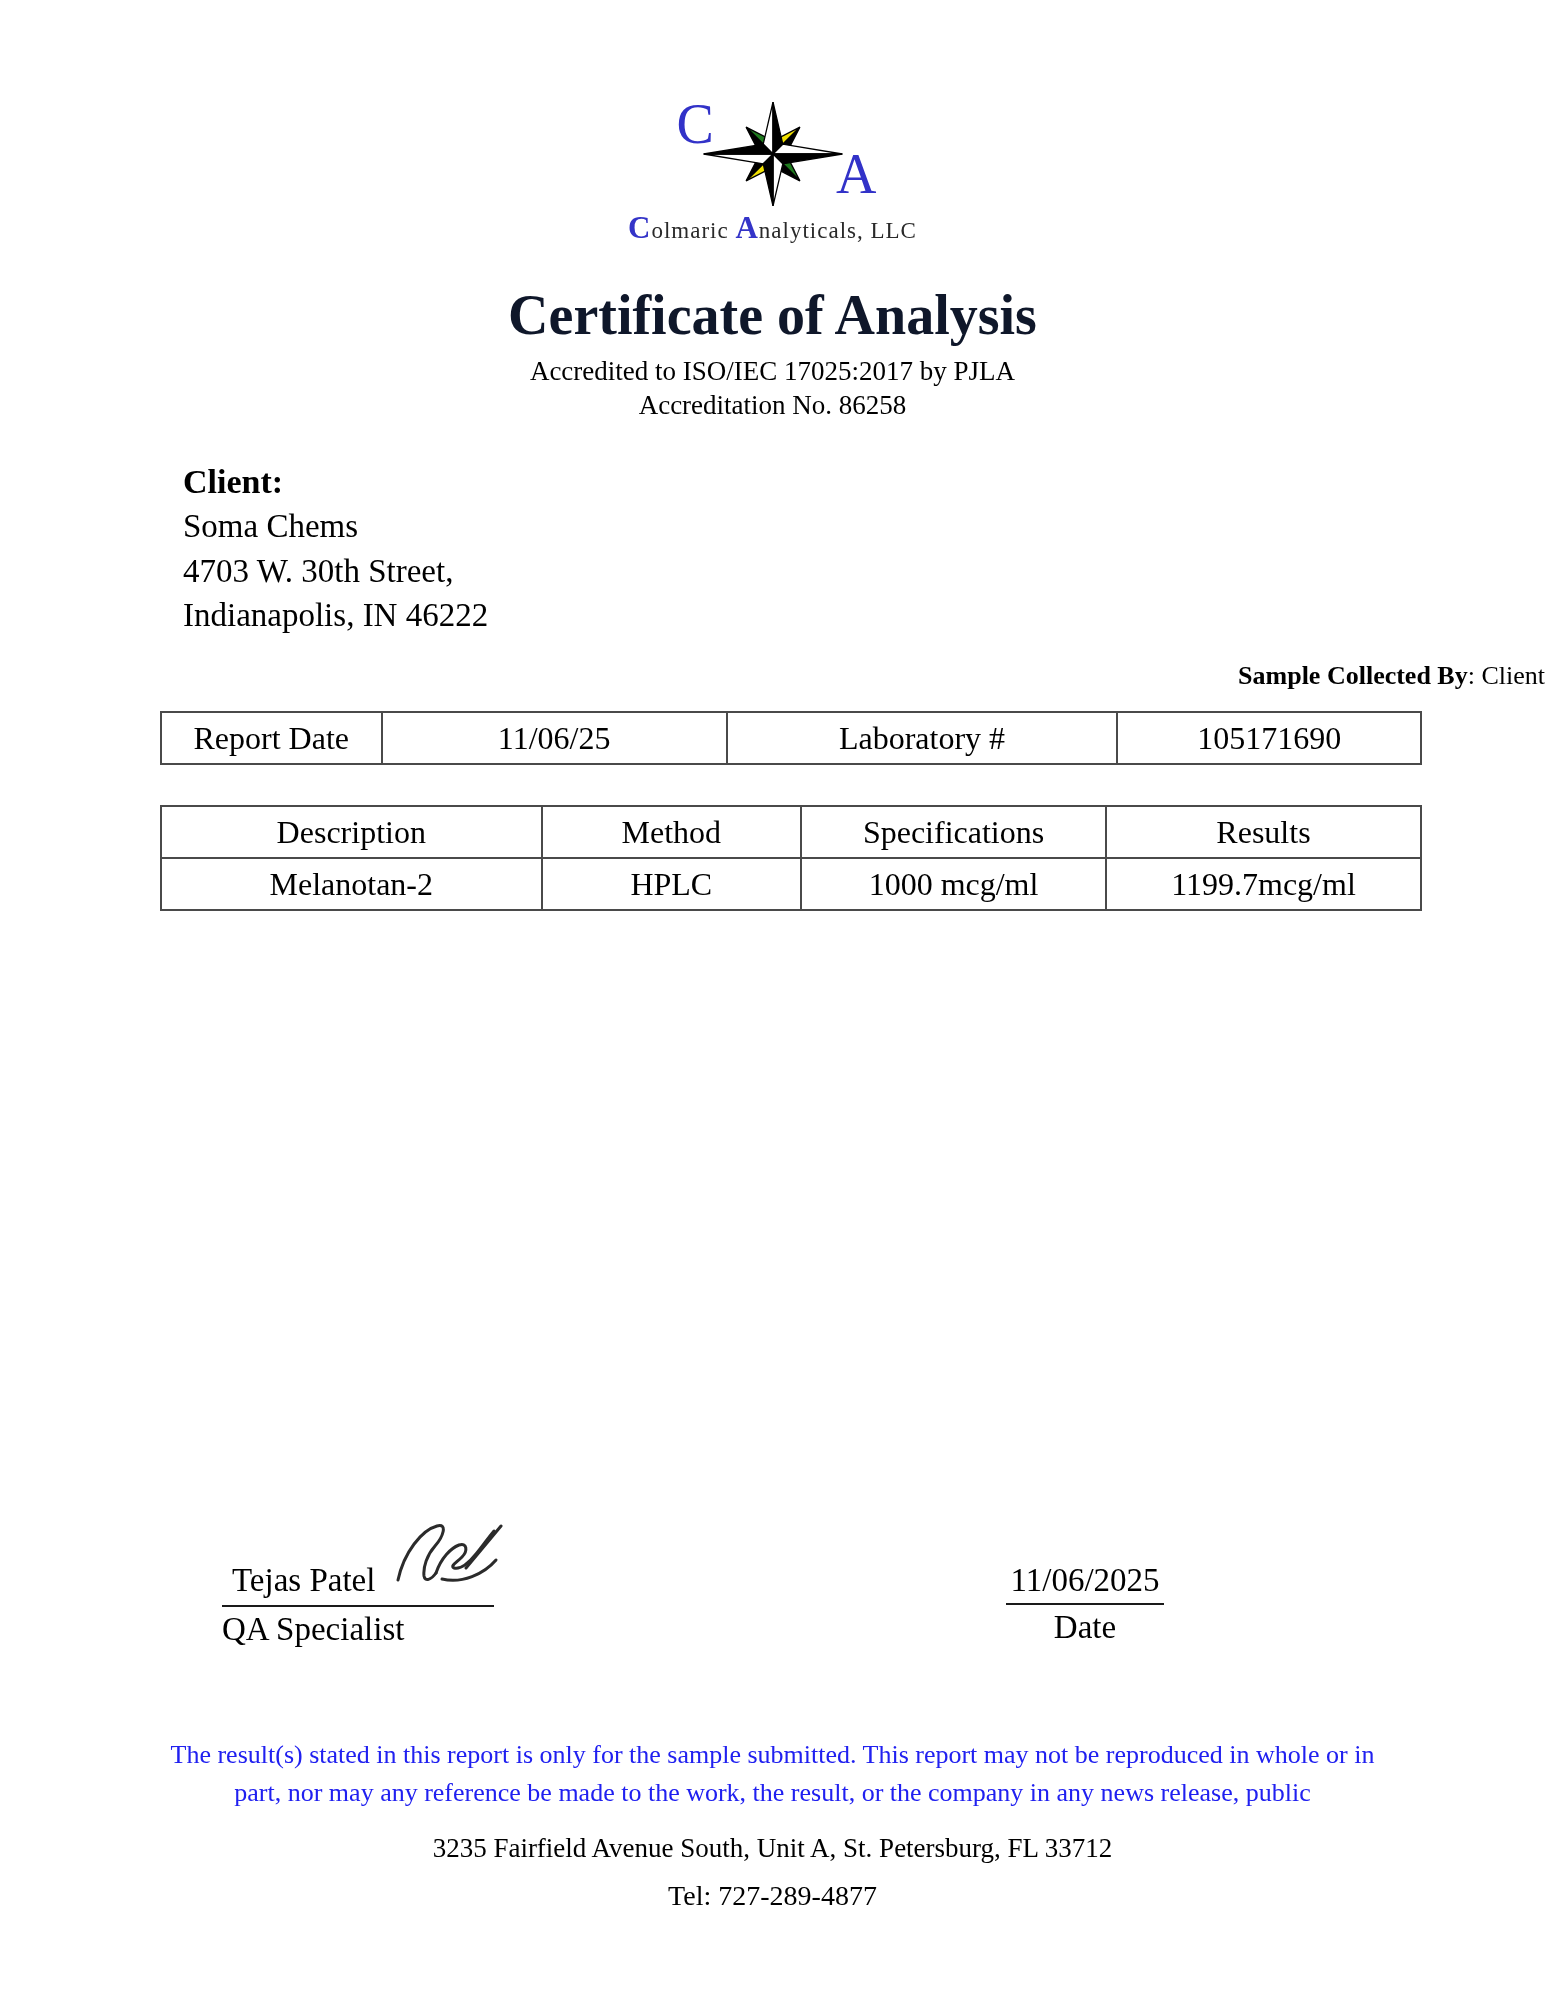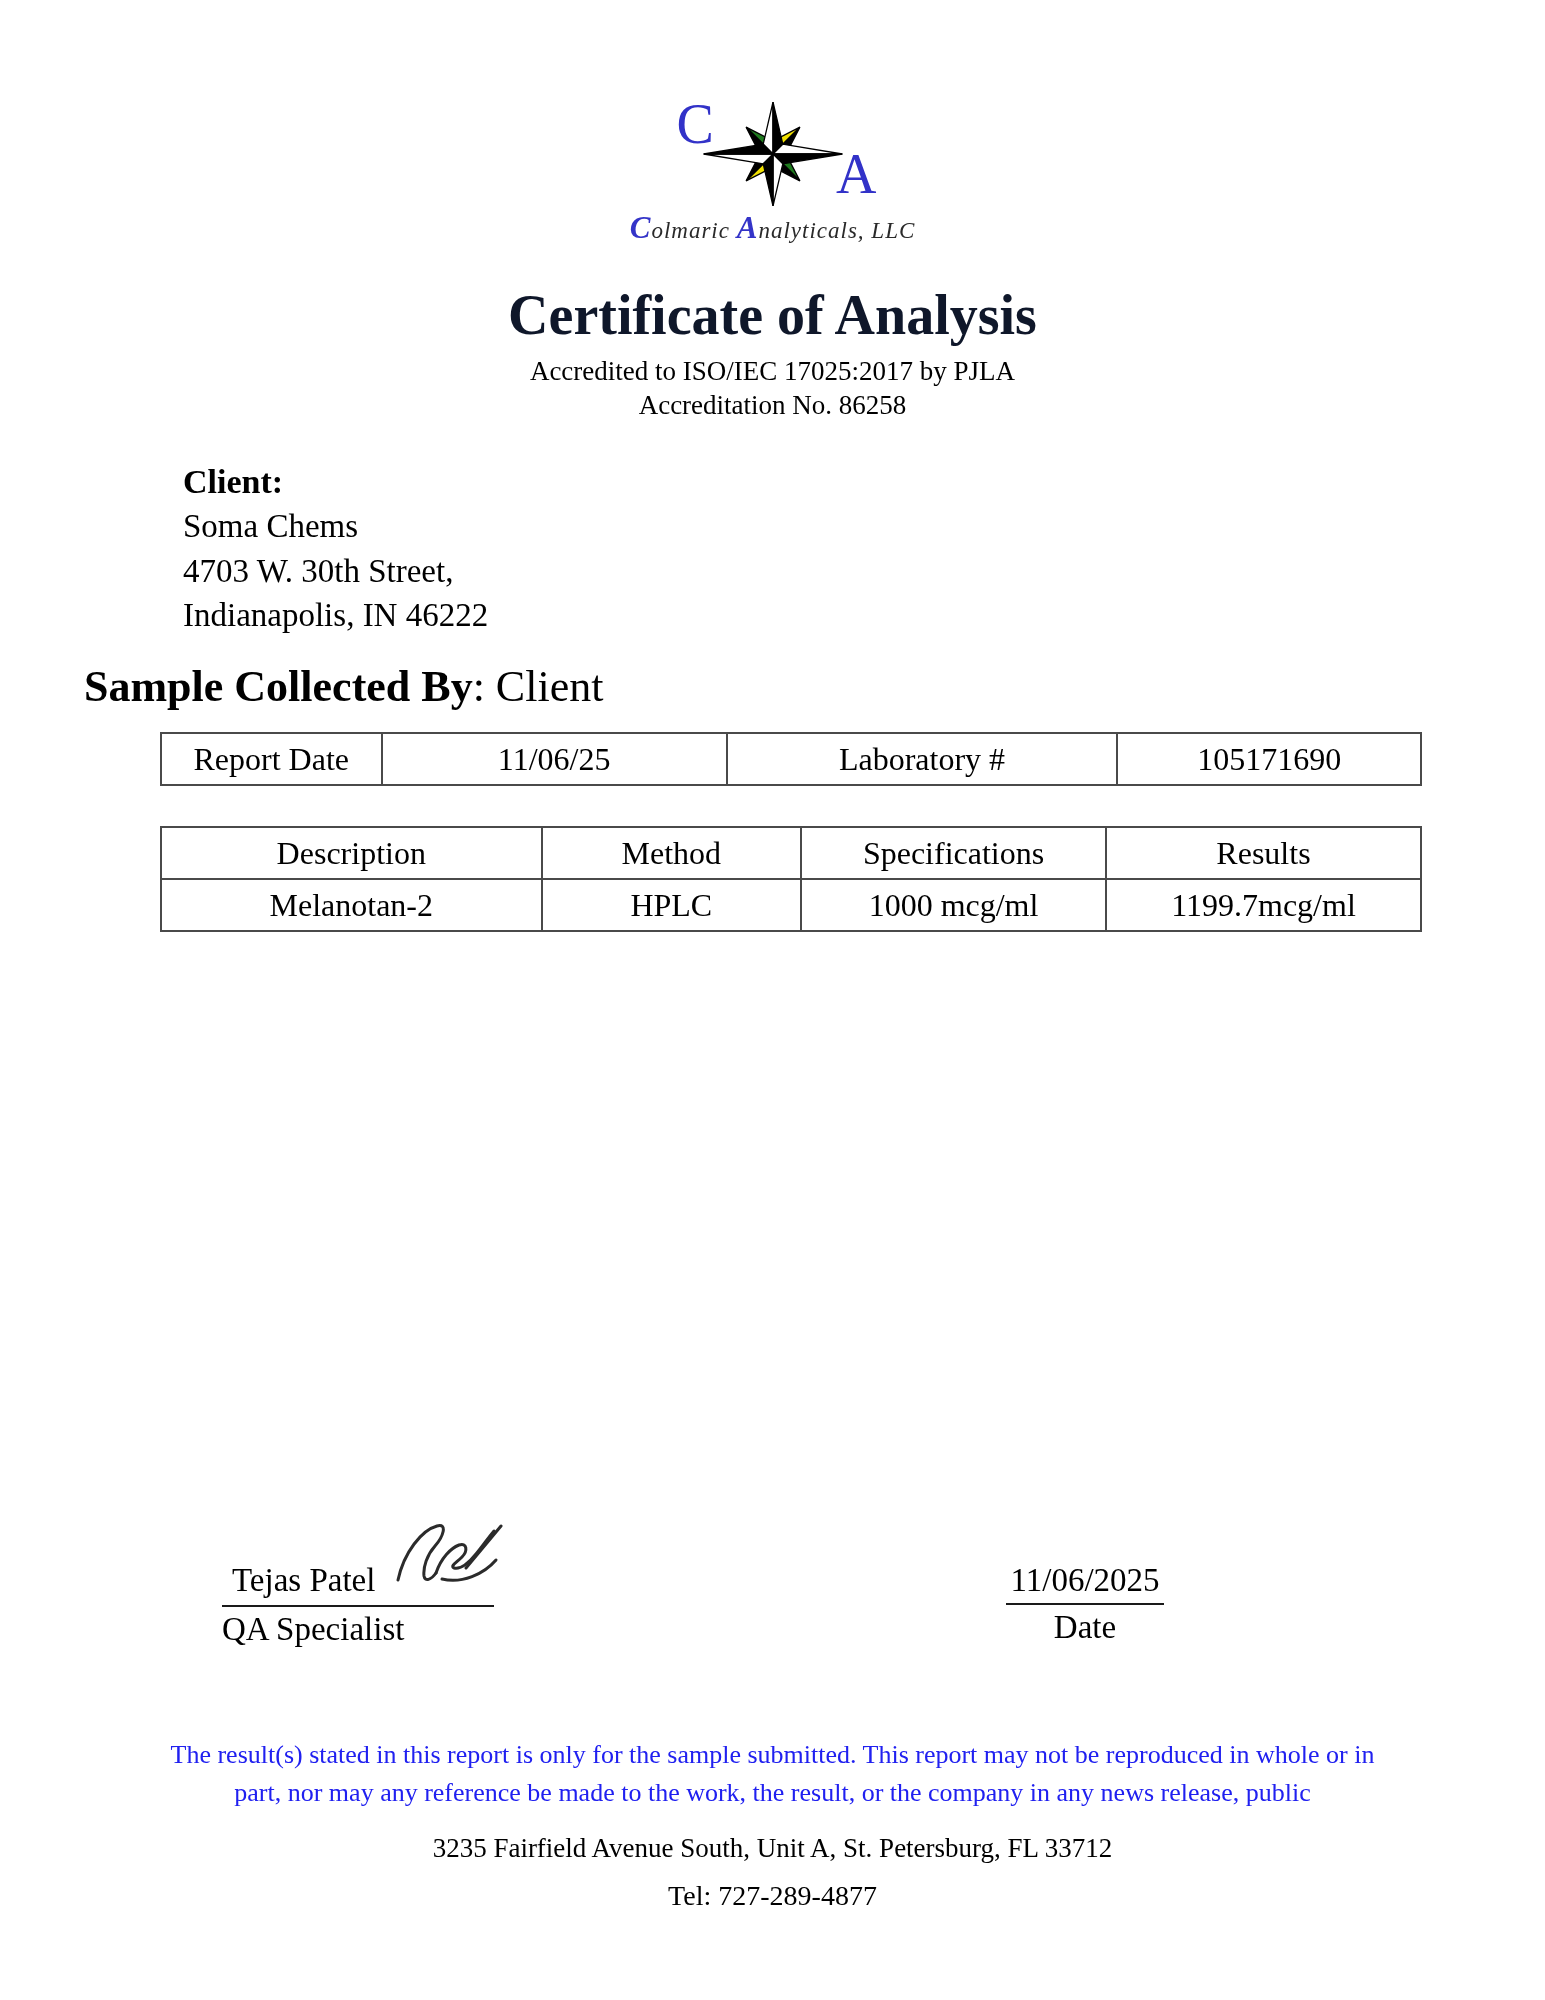--- a/index.html
+++ b/index.html
@@ -36,21 +36,20 @@
     position: absolute;
     color: #3232c8;
     font-size: 56px;
     line-height: 1;
     font-weight: normal;
   }
   .logo-c { left: 24px; top: 10px; }
   .logo-a { right: 16px; top: 60px; }
   .logo-company {
     text-align: center;
-    font-style: italic;
     font-size: 23px;
     color: #2a2a2a;
     letter-spacing: 1px;
   }
   .logo-company .init {
     color: #3434c8;
     font-size: 31px;
     font-weight: bold;
   }
 
@@ -76,22 +75,23 @@
     font-size: 34px;
     font-weight: bold;
     line-height: 1.3;
   }
   .client-line {
     margin-left: 183px;
     font-size: 33px;
     line-height: 1.34;
   }
   .sample-line {
-    margin: 24px 0 0 84px;
-    font-size: 44px;
+    margin: 24px 0 0 112px;
+    font-size: 26px;
+    text-align: right;
   }
   .sample-line .bold { font-weight: bold; }
 
   
   table.tbl {
     border-collapse: collapse;
     table-layout: fixed;
     width: 1262px;
     margin-left: 160px;
     font-size: 32px;

